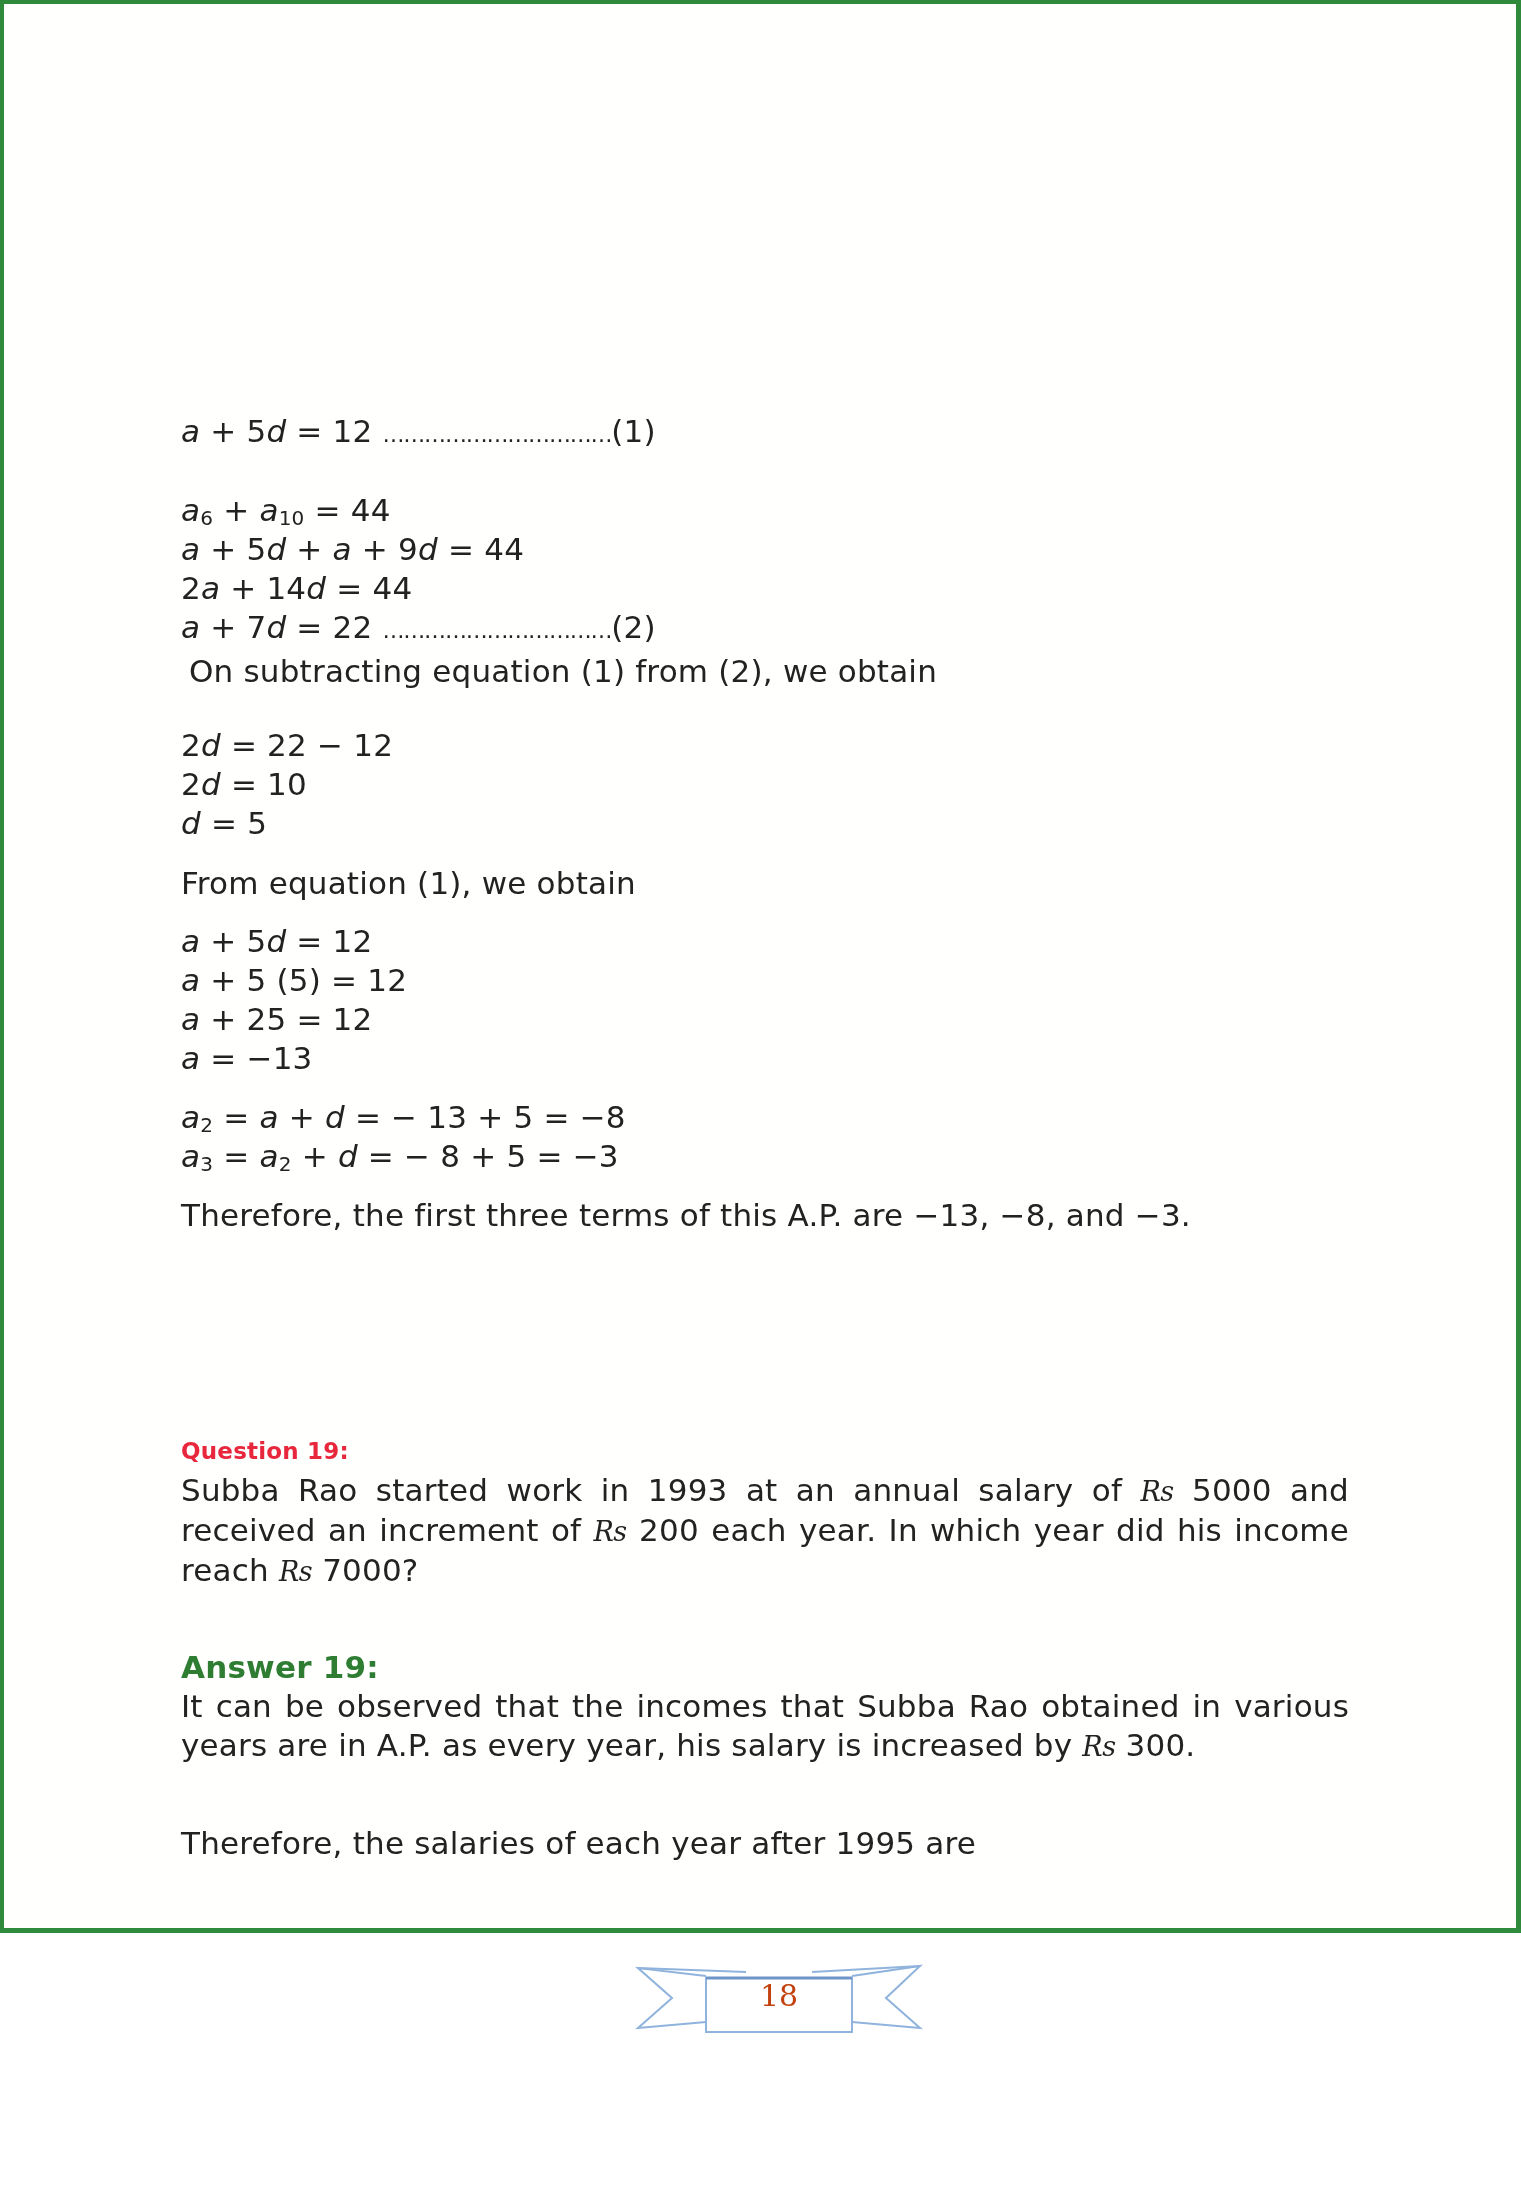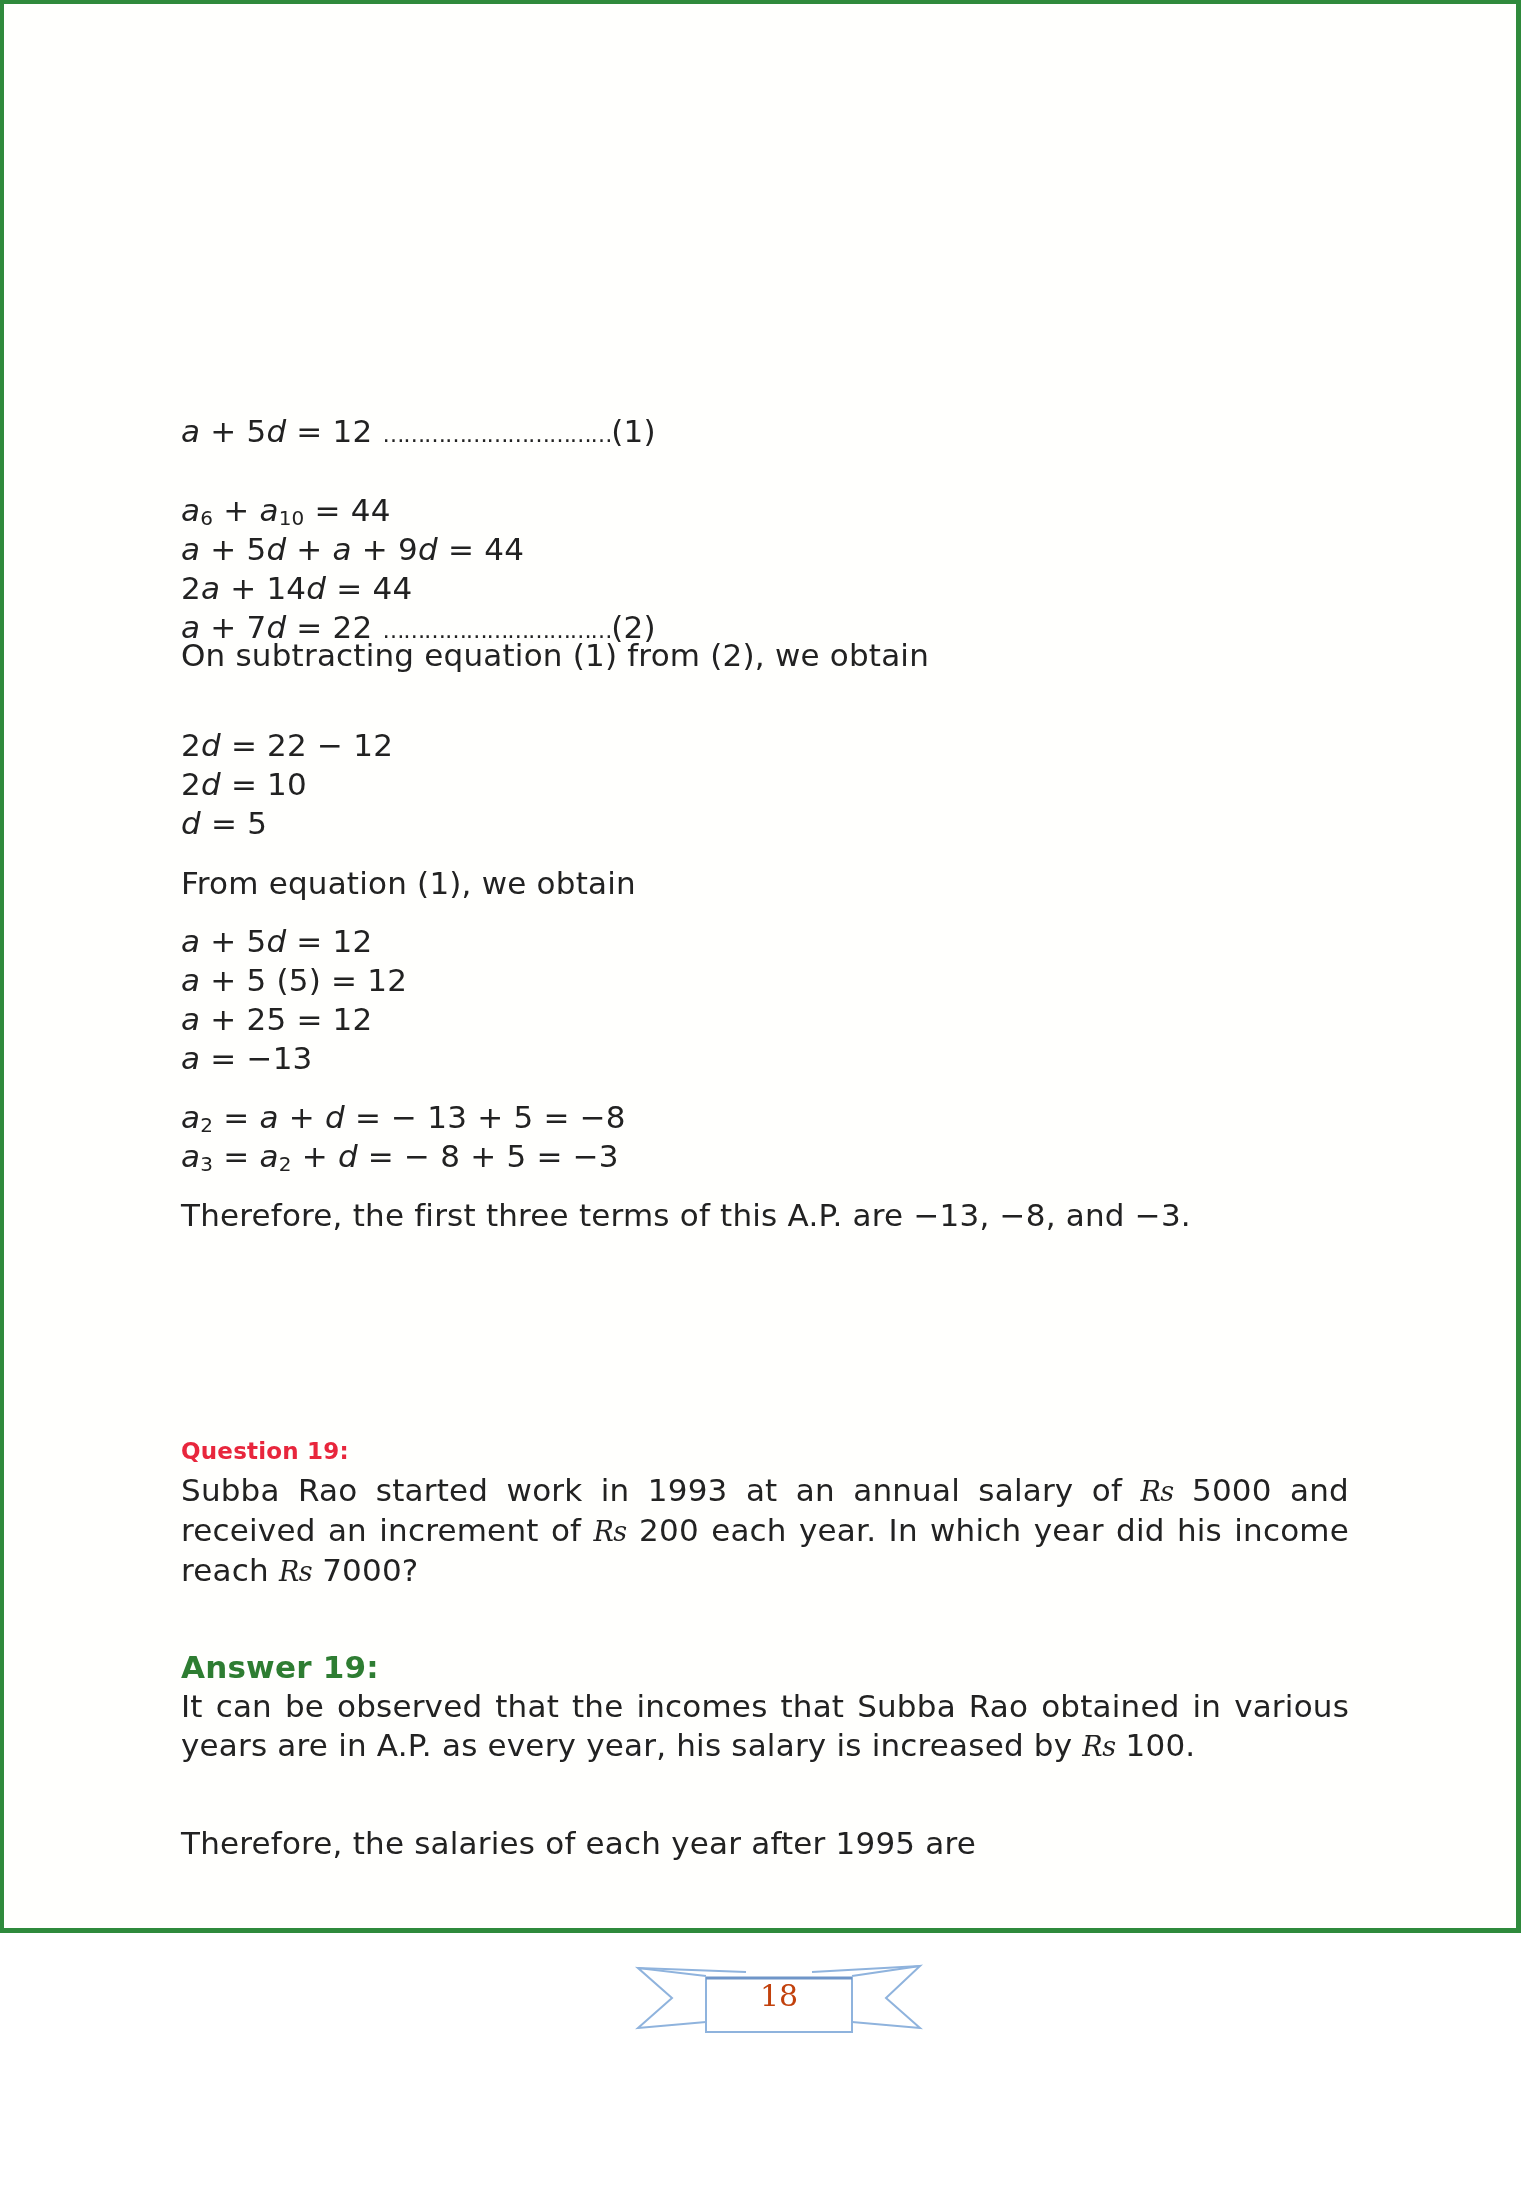--- a/index.html
+++ b/index.html
@@ -108,21 +108,21 @@
     <span class="line math" style="top:408px;"><i>a</i><span> + 5</span><i>d</i><span> = 12 </span><span class="leader">……………………………</span><span>(1)</span></span>
 
     <span class="line math" style="top:487px;"><i>a</i><sub>6</sub><span> + </span><i>a</i><sub>10</sub><span> = 44</span></span>
 
     <span class="line math" style="top:526px;"><i>a</i> + 5<i>d</i> + <i>a</i> + 9<i>d</i> = 44</span>
 
     <span class="line math" style="top:565px;">2<i>a</i> + 14<i>d</i> = 44</span>
 
     <span class="line math" style="top:604px;"><i>a</i> + 7<i>d</i> = 22 <span class="leader">……………………………</span><span>(2)</span></span>
 
-    <span class="line" style="top:632px;">On subtracting equation (1) from (2), we obtain</span>
+    <span class="line" style="top:648px;margin-left:8px;">On subtracting equation (1) from (2), we obtain</span>
 
     <span class="line math" style="top:722px;">2<i>d</i> = 22 − 12</span>
     <span class="line math" style="top:761px;">2<i>d</i> = 10</span>
     <span class="line math" style="top:800px;"><i>d</i> = 5</span>
 
     <span class="line" style="top:860px;">From equation (1), we obtain</span>
 
     <span class="line math" style="top:918px;"><i>a</i> + 5<i>d</i> = 12</span>
     <span class="line math" style="top:957px;"><i>a</i> + 5 (5) = 12</span>
     <span class="line math" style="top:996px;"><i>a</i> + 25 = 12</span>
@@ -133,21 +133,21 @@
 
     <span class="line" style="top:1192px;">Therefore, the first three terms of this A.P. are −13, −8, and −3.</span>
 
     <span class="q-head" style="top:1428px;">Question 19:</span>
     <div class="para" style="top:1467px;">
       <span>Subba Rao started work in 1993 at an annual salary of </span><span class="rs">Rs</span><span> 5000 and received an increment of </span><span class="rs">Rs</span><span> 200 each year. In which year did his income reach </span><span class="rs">Rs</span><span> 7000?</span>
     </div>
 
     <span class="a-head" style="top:1644px;">Answer 19:</span>
     <div class="para" style="top:1683px;">
-      <span>It can be observed that the incomes that Subba Rao obtained in various years are in A.P. as every year, his salary is increased by </span><span class="rs">Rs</span><span> 100.</span>
+      <span>It can be observed that the incomes that Subba Rao obtained in various years are in A.P. as every year, his salary is increased by </span><span class="rs">Rs</span><span> 300.</span>
     </div>
 
     <span class="line" style="top:1820px;">Therefore, the salaries of each year after 1995 are</span>
   </div>
 
   <div class="page-ribbon">
     <svg width="290" height="82" viewBox="0 0 290 82">
       <g fill="none" stroke="#8fb3dd" stroke-width="2">
 
         <polyline points="72,24 4,16 38,46 4,76 72,70"></polyline>

